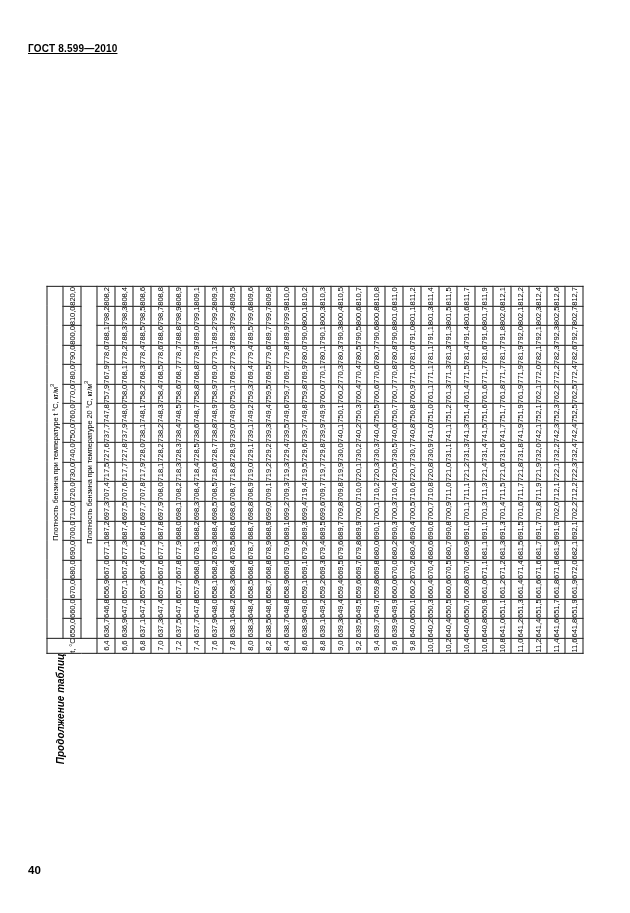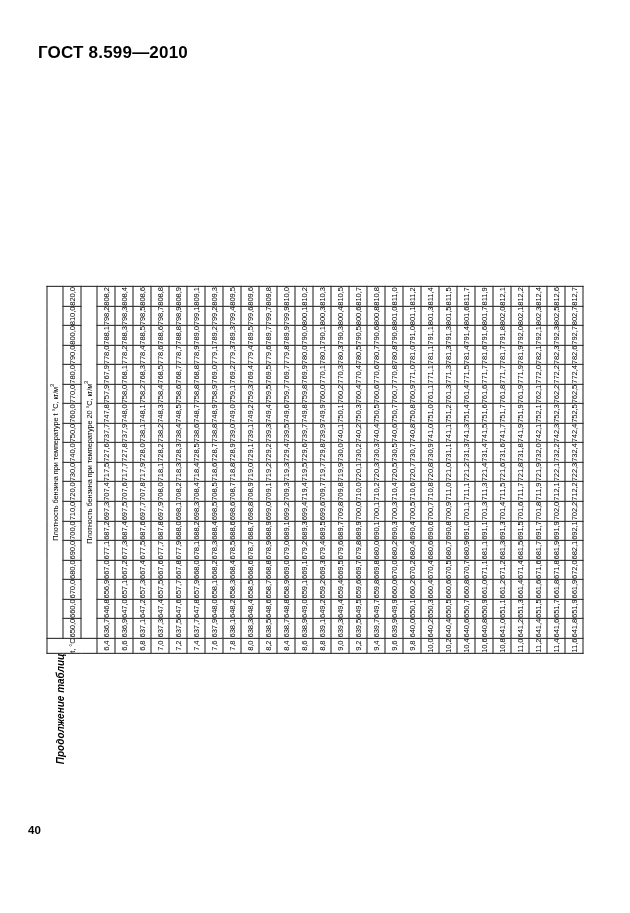--- a/index.html
+++ b/index.html
@@ -12,33 +12,34 @@
     height: 913px;
     position: relative;
     font-family: "Liberation Sans", sans-serif;
     color: #000000;
     overflow: hidden;
   }
 
   
   .page-header {
     position: absolute;
-    left: 38px;
+    left: 28px;
     top: 43px;
-    font-size: 17px;
+    font-size: 10px;
     font-weight: bold;
     letter-spacing: 0.2px;
     white-space: nowrap;
+    text-decoration: underline;
   }
 
   
   .page-number {
     position: absolute;
     left: 28px;
-    top: 824px;
+    top: 864px;
     font-size: 11.5px;
     font-weight: bold;
   }
 
   
   .table-caption {
     position: absolute;
     left: -30px;
     top: 690px;
     width: 180px;

